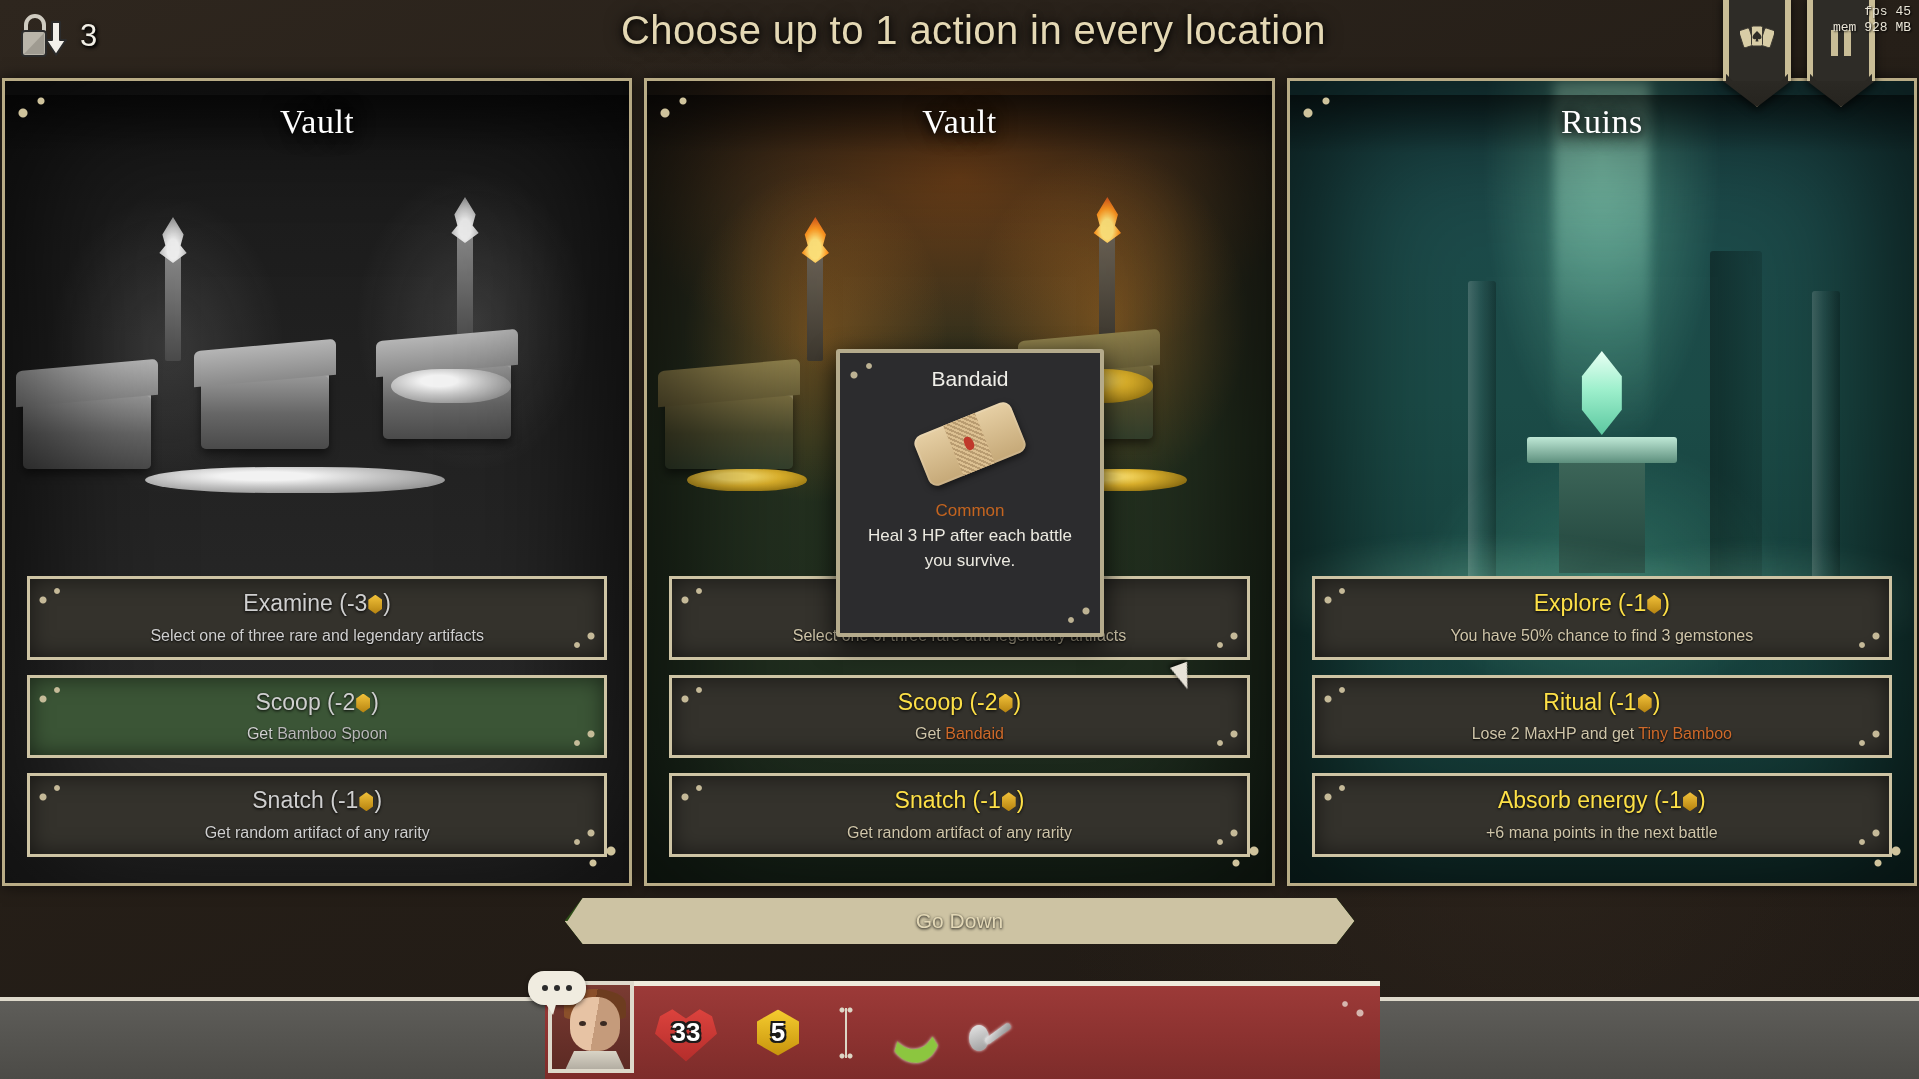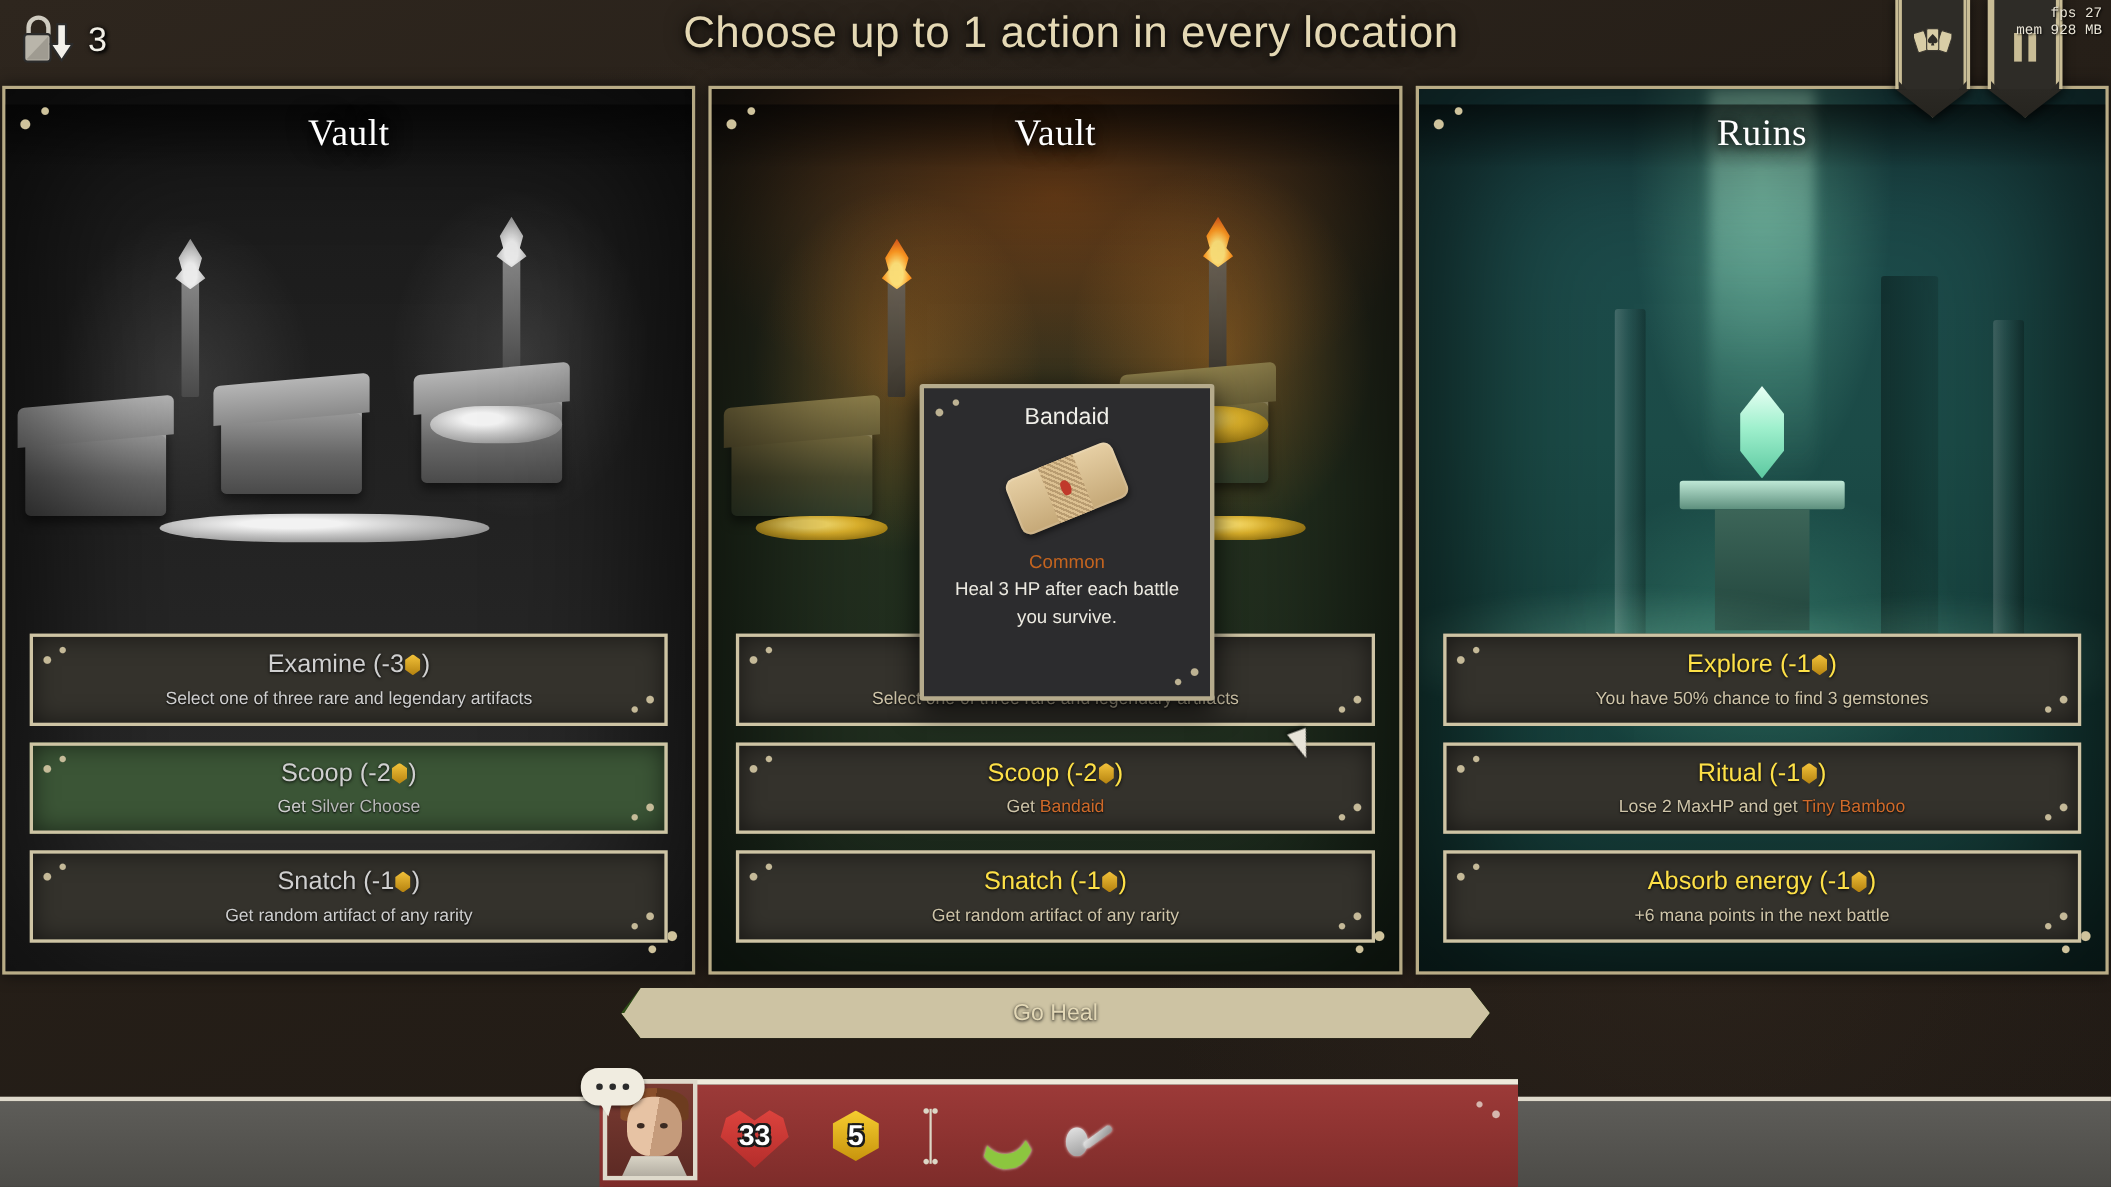--- a/index.html
+++ b/index.html
@@ -391,21 +391,21 @@
       <div class="banner-inner">
         <div class="banner-shape"></div>
         <div class="pause-bars">
             <i></i>
             <i></i>
           </div>
       </div>
     </div>
 
     <div class="perf">
-      <div>fps 27</div>
+      <div>fps 45</div>
       <div>mem 928 MB</div>
     </div>
   </div>
 
   <div class="panels">
 
     <div class="panel">
       <div class="scene vault-grey">
         <div class="torch grey" style="left:160px; top:170px;"></div>
         <div class="torch grey" style="left:452px; top:150px;"></div>
@@ -433,21 +433,21 @@
         </div>
 
         <div class="action dim sel">
           <div class="a-corner tl"></div>
             <div class="a-corner br"></div>
           <div class="a-title">
             <span>Scoop</span>
             (<span>-2</span><span class="gem-ico"></span>)
           </div>
           <div class="a-desc">
-            <span>Get </span><span class="hl-grey">Silver Choose</span>
+            <span>Get </span><span class="hl-grey">Bamboo Spoon</span>
           </div>
         </div>
 
         <div class="action dim">
           <div class="a-corner tl"></div>
             <div class="a-corner br"></div>
           <div class="a-title">
             <span>Snatch</span>
             (<span>-1</span><span class="gem-ico"></span>)
           </div>
@@ -574,21 +574,21 @@
       </div>
     <div class="tip-rarity">Common</div>
     <div class="tip-desc">Heal 3 HP after each battle you survive.</div>
   </div>
 
   <div class="cursor"></div>
 
   <div class="godown-wrap">
     <div class="godown">
       <div class="godown-frame"></div>
-      <span>Go Heal</span>
+      <span>Go Down</span>
     </div>
   </div>
 
   <div class="hud">
     <div class="hud-grey-l"></div>
     <div class="hud-grey-r"></div>
 
     <div class="hud-red">
       <div class="stat">
         <div class="heart"></div>

